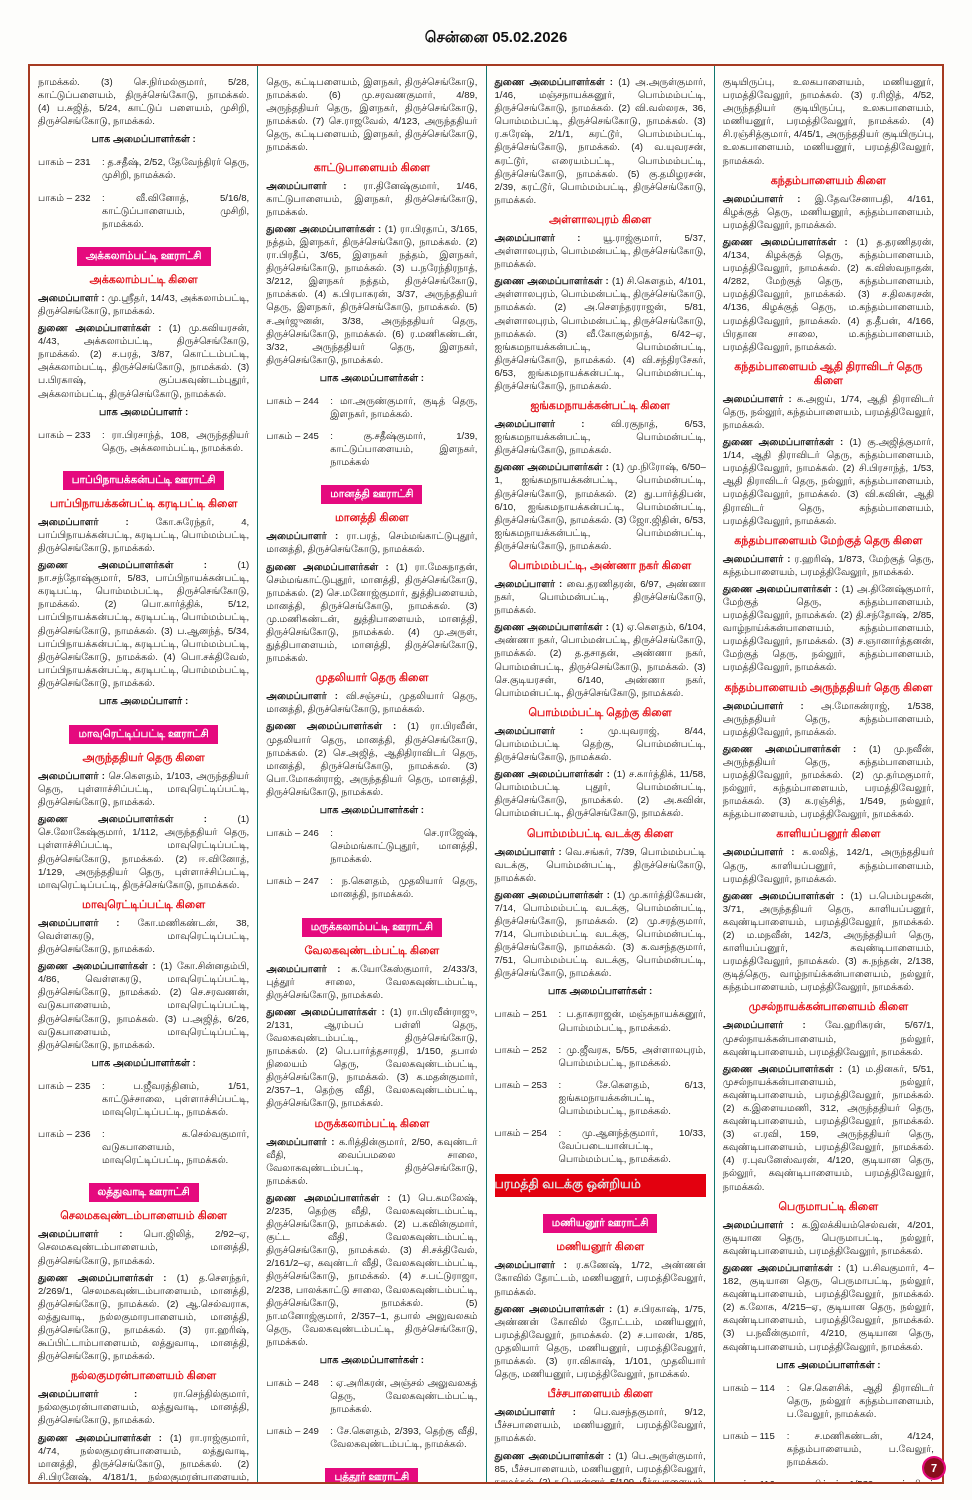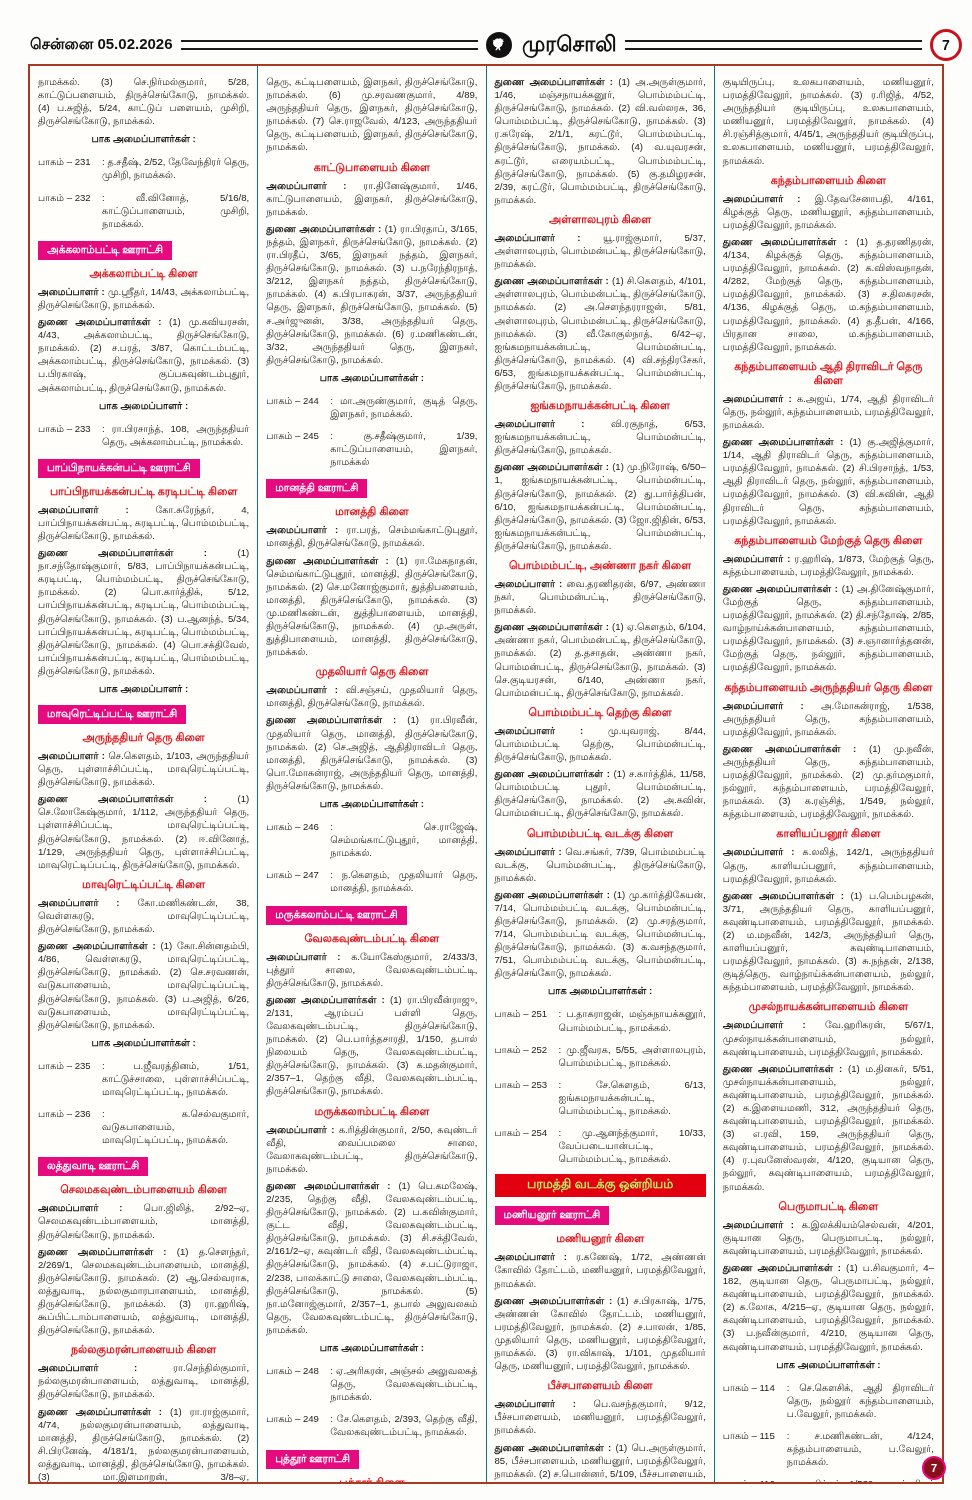--- a/index.html
+++ b/index.html
@@ -1,41 +1,41 @@
 <!DOCTYPE html>
 <html><head>
 <meta charset="utf-8">
 <style>
   html,body{margin:0;padding:0;background:#e8e8e8;}
   .page{position:relative;width:972px;height:1500px;background:#fdfdfb;margin:0 auto;overflow:hidden;
         font-family:"Liberation Sans","DejaVu Sans",sans-serif;color:#1b1b1b;}
   
-  .hdr{position:absolute;top:28px;left:10px;right:10px;height:34px;display:flex;align-items:center;gap:8px;}
+  .hdr{position:absolute;top:28px;left:10px;right:10px;height:34px;display:flex;align-items:center;gap:8px;flex-direction:column;}
   .hdr-date{font-weight:bold;font-size:15px;color:#111;white-space:nowrap;margin-left:20px;}
   .hdr-rule{flex:1;height:6px;border-top:2px solid #1a1a1a;border-bottom:2px solid #1a1a1a;}
   .hdr-brand{display:flex;align-items:center;gap:10px;}
   .logo-circle{width:26px;height:26px;border-radius:50%;background:#111;display:flex;align-items:center;justify-content:center;}
   .hdr-mast{font-weight:bold;font-size:21px;color:#111;white-space:nowrap;}
   .pg-badge{width:26px;height:26px;border-radius:50%;background:#fff;border:3px solid #c9111d;
             display:flex;align-items:center;justify-content:center;font-weight:bold;font-size:14px;color:#111;}
   
   .cols{position:absolute;left:28px;right:28px;top:64px;bottom:16px;border:2px solid var(--frame,#a63b22);
         display:flex;background:#fffefb;}
   .col{flex:1 1 0;padding:5px 8px 6px 8px;overflow:hidden;border-right:1px solid #0f766e;}
   .col:last-child{border-right:none;}
   .body{font-size:9.6px;line-height:13.1px;text-align:justify;margin:4px 0;}
   .lead{font-weight:bold;}
   .label{font-weight:bold;font-size:9.8px;text-align:center;margin:6px 0 3px 0;}
   .part{font-size:9.6px;line-height:13.1px;text-align:justify;position:relative;padding-left:64px;margin:9px 0;}
   .pnum{position:absolute;left:0;top:0;white-space:nowrap;}
-  .wardwrap{text-align:left;margin:7px 0 2px 0;}
+  .wardwrap{text-align:center;margin:15px 0 2px 0;}
   .ward{display:inline-block;background:var(--ward,#e50a7e);color:#fff;font-weight:bold;font-size:10.5px;
         padding:2px 9px 3px 9px;}
   .branch{text-align:center;color:var(--branch,#e3141c);font-weight:bold;font-size:11px;margin:7px 0 3px 0;}
-  .union{background:var(--union,#e3000f);color:#bef264;font-weight:bold;font-size:12.5px;text-align:center;
+  .union{background:var(--union,#e3000f);color:#e5e5e5;font-weight:bold;font-size:12.5px;text-align:left;
          padding:3px 0 4px 0;margin:8px 0 3px 0;}
   
   .foot-badge{position:absolute;right:26px;bottom:20px;width:20px;height:20px;border-radius:50%;
               background:#8a0f1c;border:2px solid #e50a7e;color:#fff;font-weight:bold;font-size:11px;
               display:flex;align-items:center;justify-content:center;}
 </style>
 </head>
 <body>
 
 <div class="page" style="--ward: #e50a7e; --branch: #e3141c; --union: #e3000f; --frame: #a63b22;">

